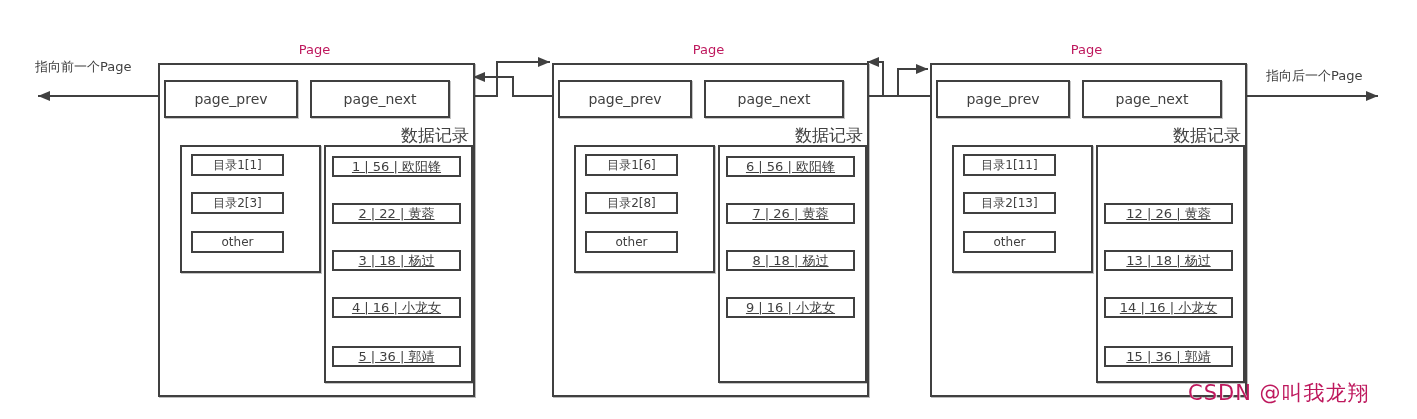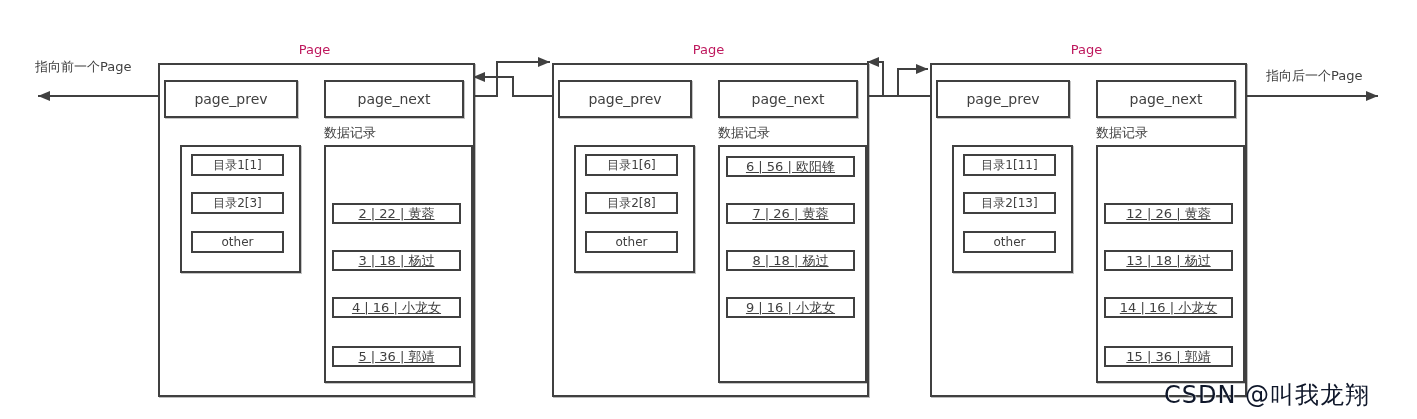--- a/index.html
+++ b/index.html
@@ -19,30 +19,30 @@
     position:absolute;top:42px;width:313px;text-align:center;
     font-size:13px;color:#be185d;
   }
   .pt-0{left:158px}.pt-1{left:552px}.pt-2{left:930px}
   .ptrbox{
     position:absolute;top:15px;height:34px;border:2px solid #404040;
     background:#fff;display:flex;align-items:center;justify-content:center;
     font-size:14px;box-shadow:1px 1px 0 rgba(64,64,64,.3);
   }
   .prevbox{left:4px;width:130px;}
-  .nextbox{left:164px;width:136px;}
+  .nextbox{left:150px;width:136px;}
   .records-title{
-    position:absolute;left:164px;top:122px;width:145px;text-align:left;
-    font-size:13px;background:transparent;
+    position:absolute;left:164px;top:122px;width:145px;text-align:right;
+    font-size:17px;background:transparent;
   }
   
   .page .records-title{top:59px;}
   .dirbox{
     position:absolute;left:20px;top:80px;width:117px;height:124px;
-    border:2px solid #404040;background:#fff;box-shadow:1px 1px 0 rgba(64,64,64,.3);
+    border:2px solid #404040;background:#fff;box-shadow:1px 1px 0 rgba(64,64,64,.3);padding-left:20px;
   }
   .diritem{
     position:absolute;left:9px;width:93px;height:22px;border:2px solid #404040;
     display:flex;align-items:center;justify-content:center;font-size:12px;
     background:#fff;box-sizing:border-box;
   }
   .d0{top:7px}.d1{top:45px}.d2{top:84px}
   .recbox{
     position:absolute;left:164px;top:80px;width:145px;height:234px;
     border:2px solid #404040;background:#fff;box-shadow:1px 1px 0 rgba(64,64,64,.3);
@@ -51,21 +51,21 @@
     position:absolute;left:6px;width:129px;height:21px;border:2px solid #404040;
     display:flex;align-items:center;justify-content:center;font-size:13px;
     background:#fff;box-sizing:border-box;
   }
   .recrow span{text-decoration:underline;white-space:nowrap;}
   .r0{top:9px}.r1{top:56px}.r2{top:103px}.r3{top:150px}.r4{top:199px}
   .pointer-label{position:absolute;font-size:13px;color:#404040;white-space:nowrap;}
   .prev-label{left:35px;top:58px;}
   .next-label{left:1266px;top:67px;}
   .watermark{
-    position:absolute;left:1164px;top:379px;font-size:24px;color:#0f172a;
+    position:absolute;left:1188px;top:379px;font-size:21px;color:#be185d;
     text-shadow:1px 1px 1px #ffffff;white-space:nowrap;letter-spacing:1px;
   }
 </style>
 </head>
 <body>
 
 <div id="canvas">
 
   <svg class="overlay" width="1417" height="419">
     <defs>
@@ -120,20 +120,23 @@
   <div class="page page-0">
     <div class="ptrbox prevbox">page_prev</div>
     <div class="ptrbox nextbox">page_next</div>
     <div class="records-title">数据记录</div>
     <div class="dirbox">
       <div class="diritem d0">目录1[1]</div>
       <div class="diritem d1">目录2[3]</div>
       <div class="diritem d2">other</div>
     </div>
     <div class="recbox">
+      <div class="recrow r0">
+          <span>1 | 56 | 欧阳锋</span>
+        </div>
       <div class="recrow r1">
           <span>2 | 22 | 黄蓉</span>
         </div>
       <div class="recrow r2">
           <span>3 | 18 | 杨过</span>
         </div>
       <div class="recrow r3">
           <span>4 | 16 | 小龙女</span>
         </div>
       <div class="recrow r4">

